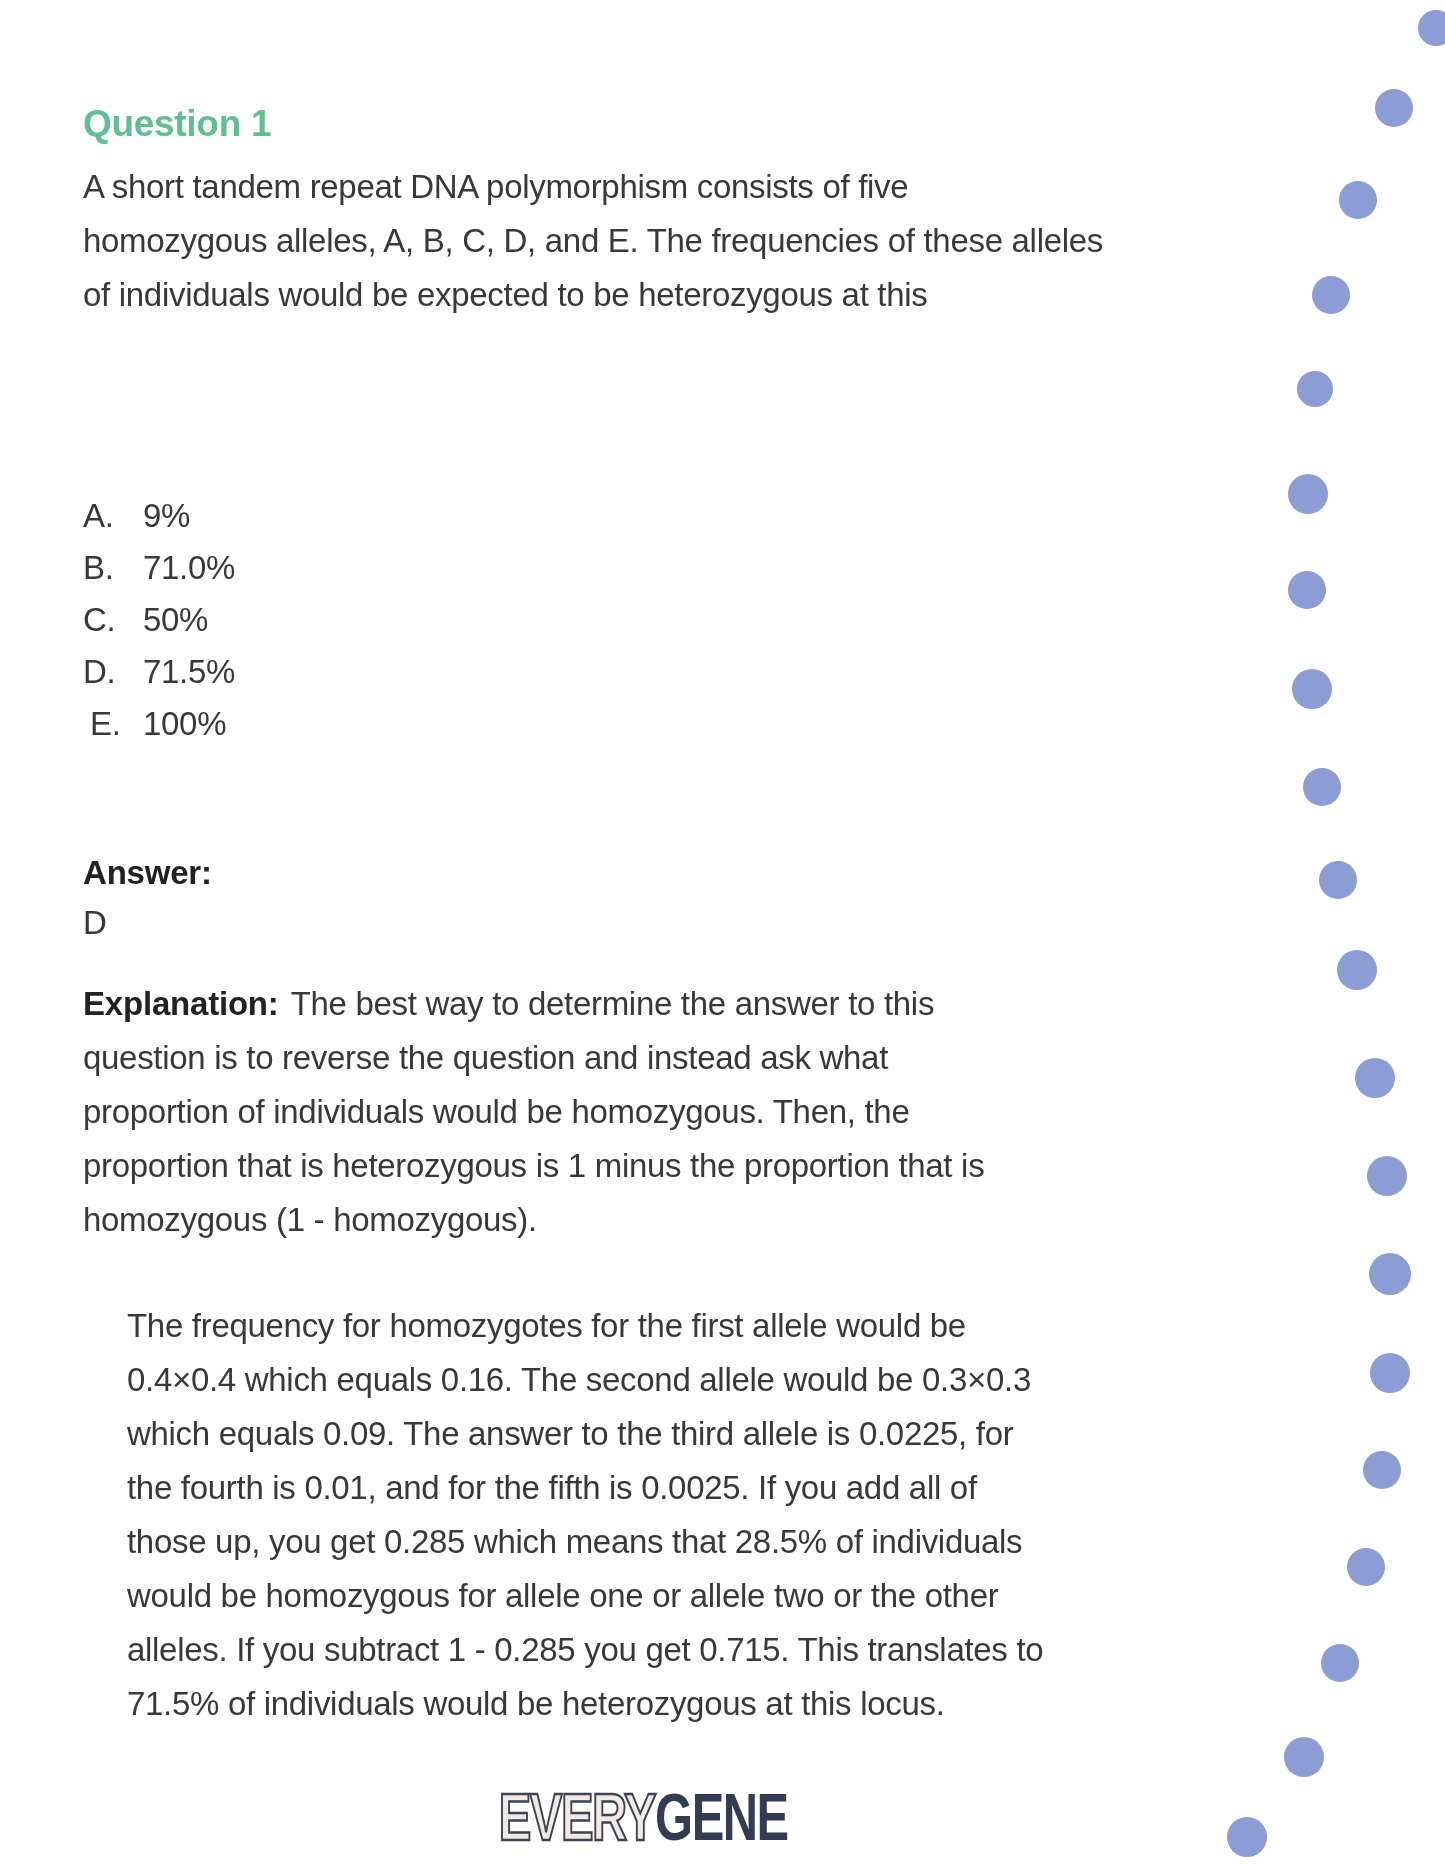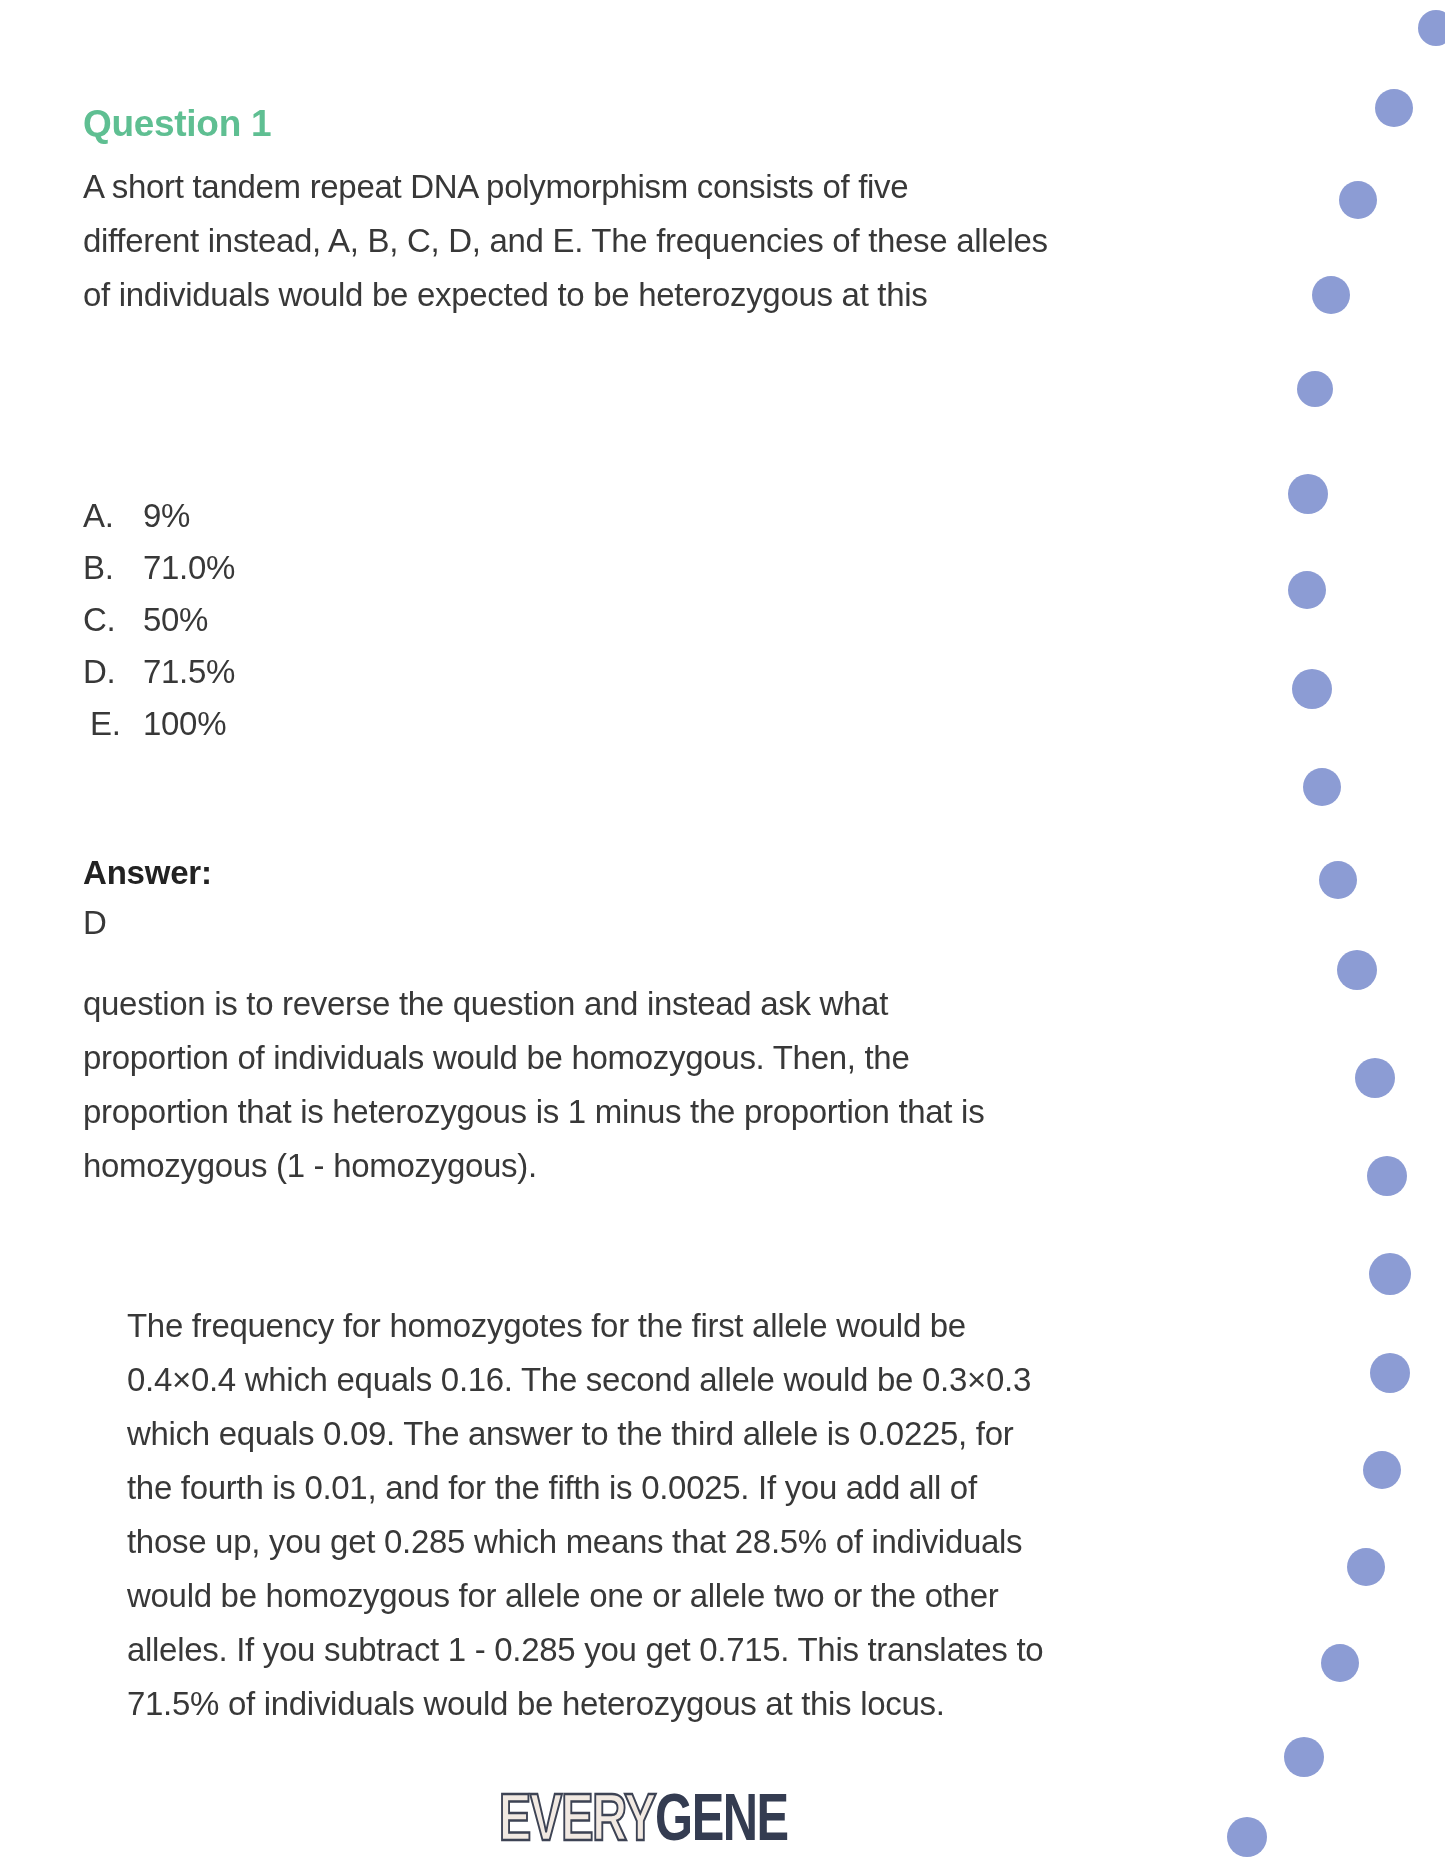--- a/index.html
+++ b/index.html
@@ -53,21 +53,21 @@
 </style>
 </head>
 <body style="color: rgb(56, 56, 56);">
 
 <div class="page">
 
   <div class="q-heading" style="color: rgb(95, 191, 146);">Question 1</div>
 
   <div class="para p-question">
       <div class="line">A short tandem repeat DNA polymorphism consists of five</div>
-      <div class="line">different instead, A, B, C, D, and E. The frequencies of these alleles</div>
+      <div class="line">homozygous alleles, A, B, C, D, and E. The frequencies of these alleles</div>
       <div class="line">of individuals would be expected to be heterozygous at this</div>
     </div>
 
   <div class="options">
     <div class="option">
       <span class="opt-letter">A.</span>
       <span class="opt-value">9%</span>
     </div>
     <div class="option">
       <span class="opt-letter">B.</span>
@@ -86,20 +86,23 @@
       <span class="opt-value">100%</span>
     </div>
   </div>
 
   <div class="answer-block">
     <div class="line bold-label">Answer:</div>
     <div class="line">D</div>
   </div>
 
   <div class="para p-explanation">
+    <div class="line">
+      <span class="bold-label">Explanation:</span><span>The best way to determine the answer to this</span>
+    </div>
     <div>
         <div class="line">question is to reverse the question and instead ask what</div>
         <div class="line">proportion of individuals would be homozygous. Then, the</div>
         <div class="line">proportion that is heterozygous is 1 minus the proportion that is</div>
         <div class="line">homozygous (1 - homozygous).</div>
       </div>
   </div>
 
   <div class="para p-explanation2">
       <div class="line">The frequency for homozygotes for the first allele would be</div>

